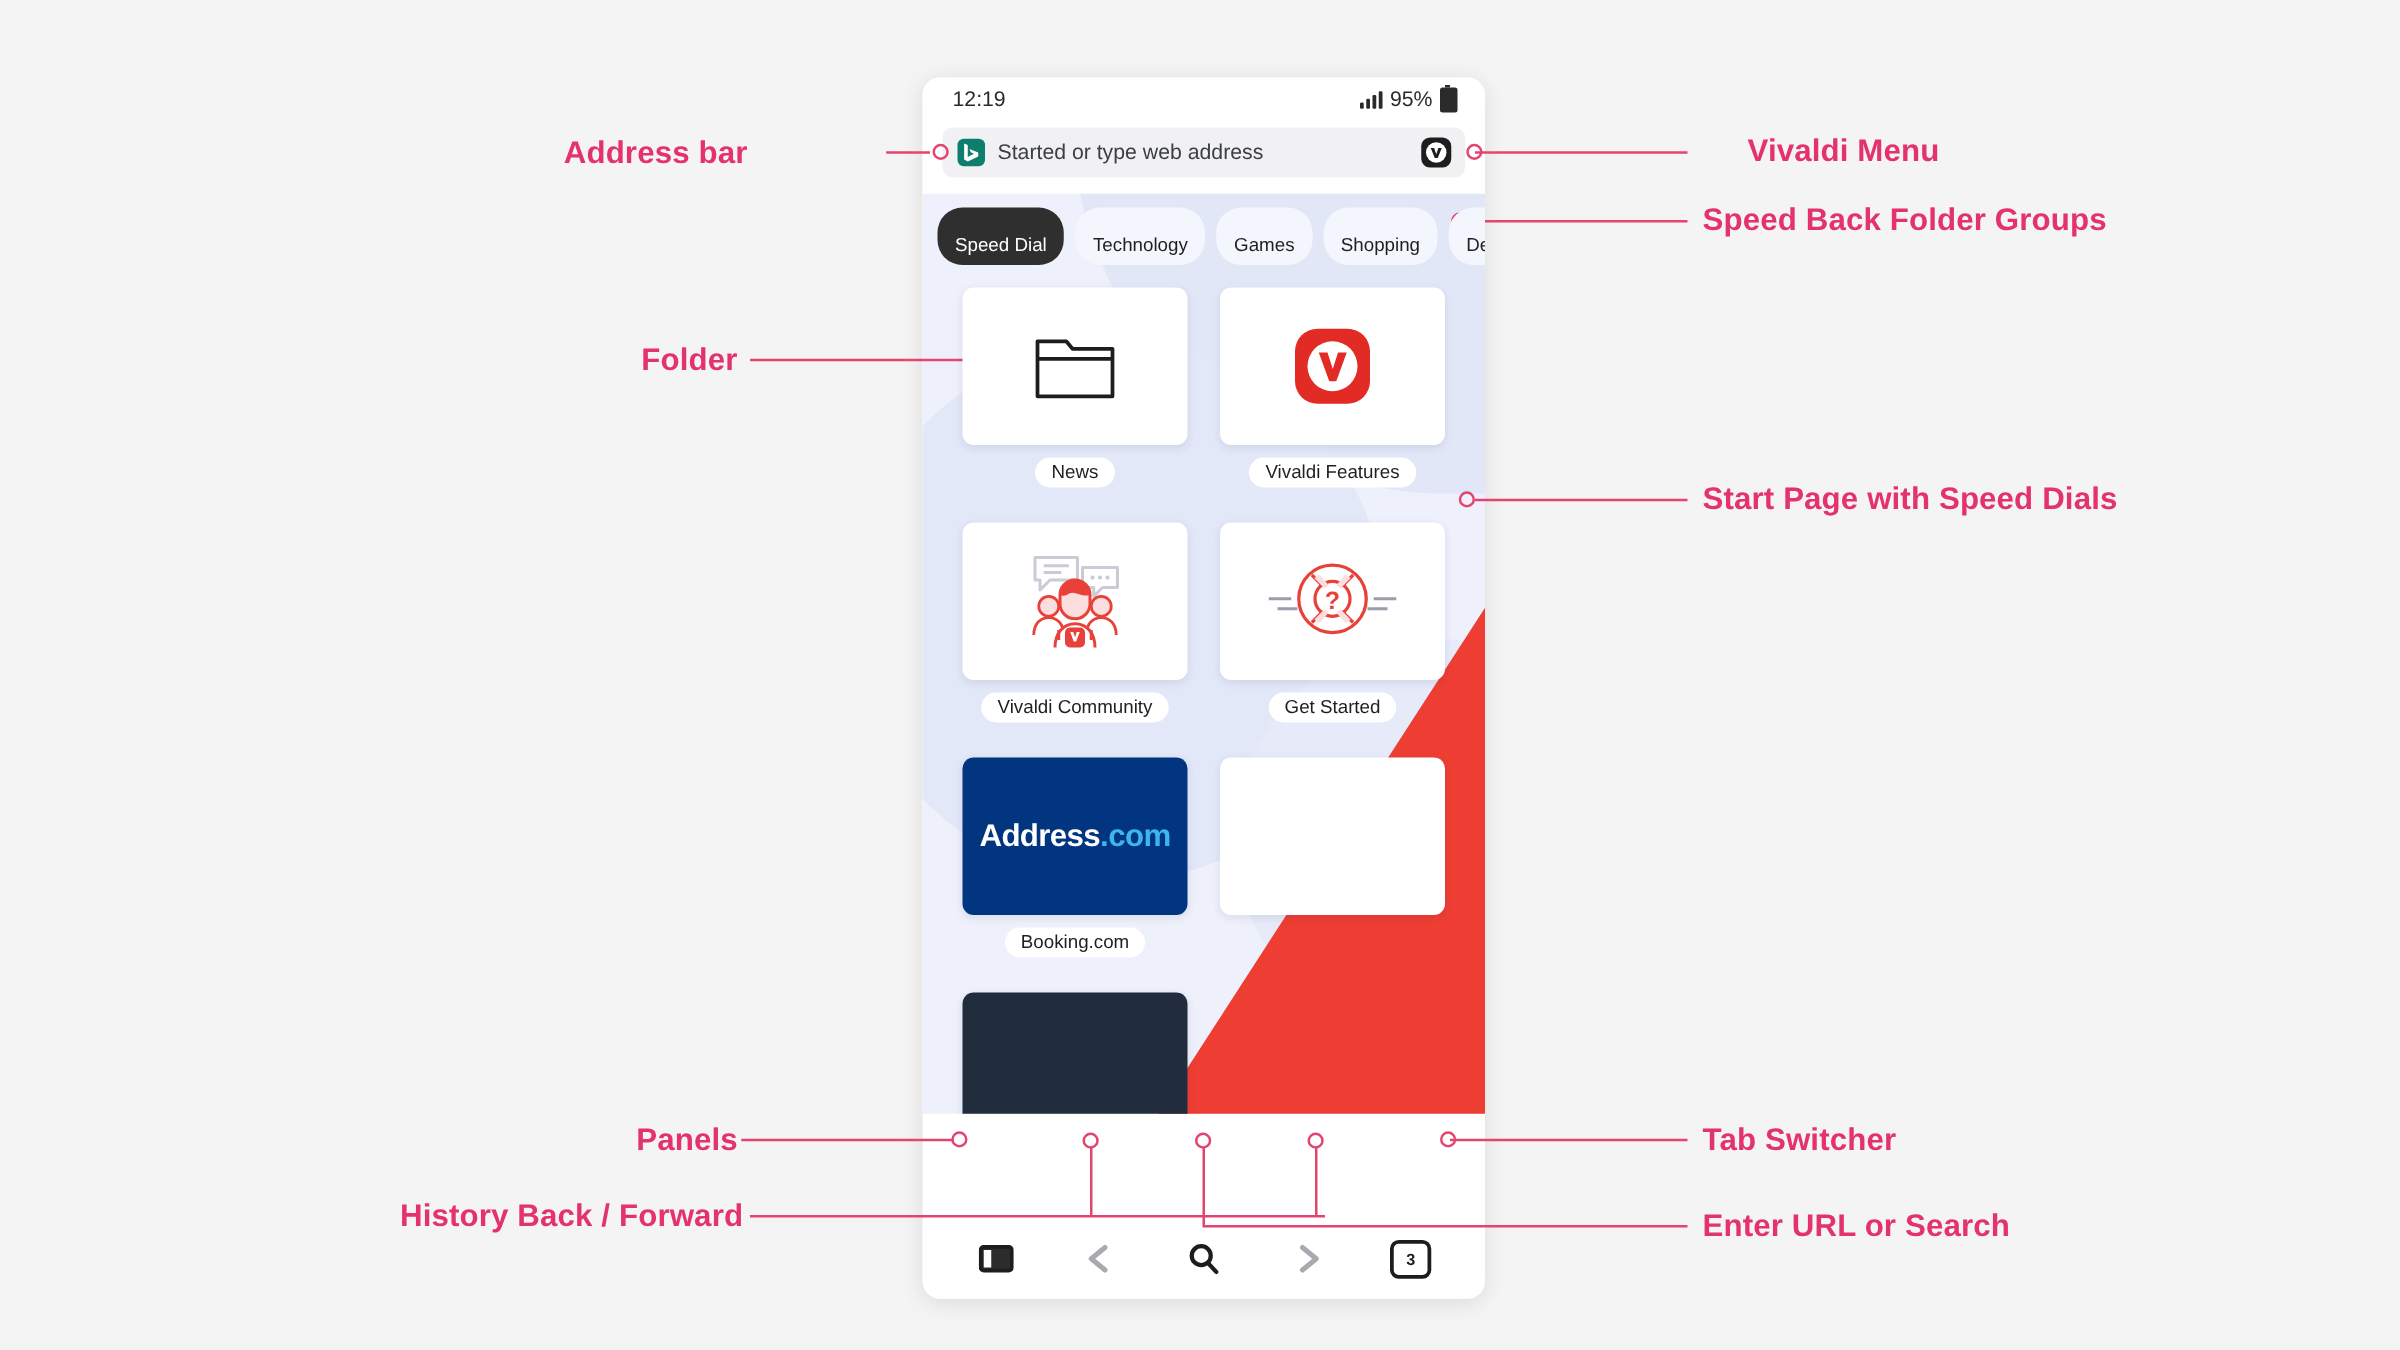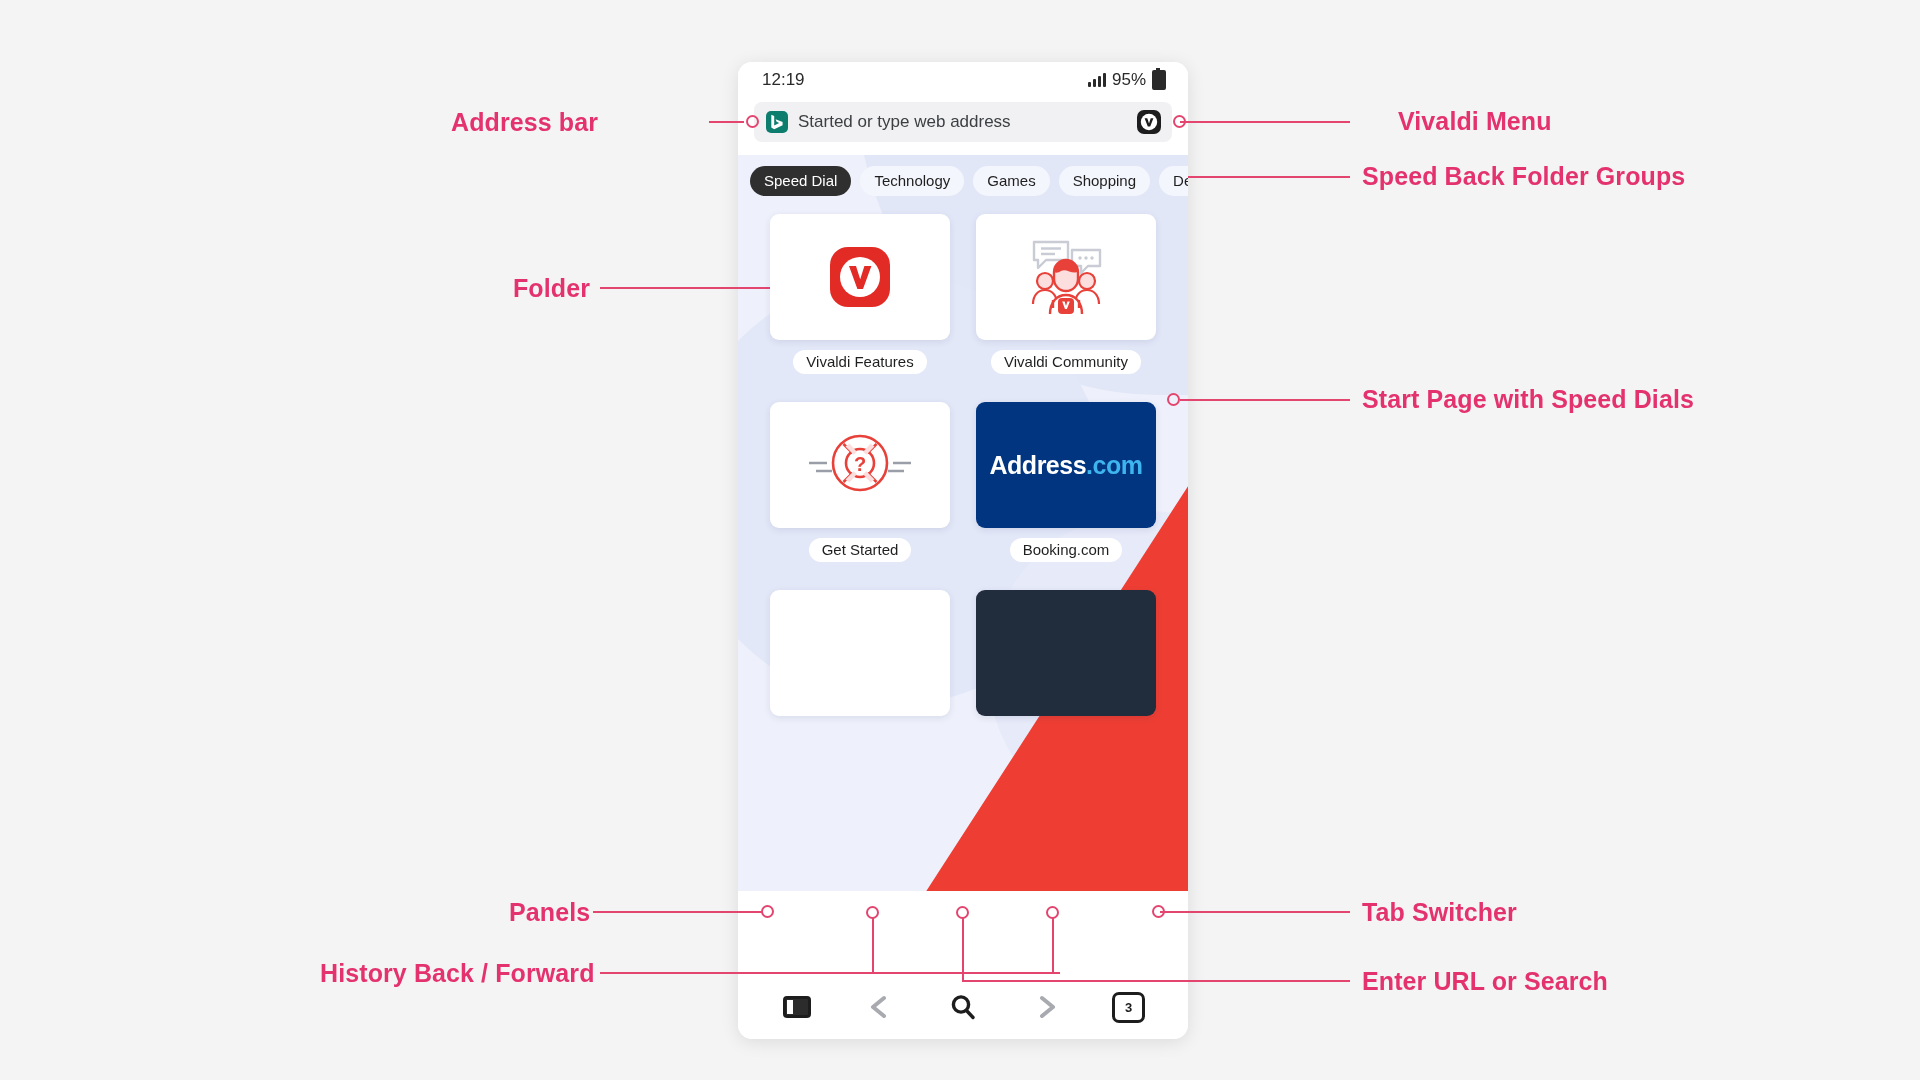--- a/index.html
+++ b/index.html
@@ -138,21 +138,21 @@
   }
 
   .group-row {
     position: relative; z-index: 3;
     display: flex; align-items: center; gap: 9px;
     padding: 11px 0 12px 12px;
     overflow: hidden;
   }
   .group-chip {
     font-size: 15px;
-    padding: 6px 14px 7px;
+    padding: 22px 14px 7px;
     border-radius: 20px;
     background: #f4f6fd;
     color: #1f1f1f;
     white-space: nowrap;
   }
   .group-chip.active {
     background: #2f2f2f;
     color: #ffffff;
     font-weight: 400;
   }
@@ -257,20 +257,29 @@
       <div class="group-row">
         <div class="group-chip active">Speed Dial</div>
         <div class="group-chip">Technology</div>
         <div class="group-chip">Games</div>
         <div class="group-chip">Shopping</div>
         <div class="group-chip">De</div>
       </div>
 
       <div class="dial-grid">
 
+        <div class="dial">
+          <div class="dial-card">
+            <svg width="66" height="56" viewBox="0 0 66 56">
+              <path d="M3 8 h23 l5 6 h32 v38 h-60 z" fill="#ffffff" stroke="#1d1d1d" stroke-width="3" stroke-linejoin="round"></path>
+              <line x1="3" y1="22" x2="63" y2="22" stroke="#1d1d1d" stroke-width="3"></line>
+            </svg>
+          </div>
+          <div class="dial-label">News</div>
+        </div>
 
         <div class="dial">
           <div class="dial-card">
             <svg width="64" height="64" viewBox="0 0 64 64">
               <rect x="2" y="2" width="60" height="60" rx="18" fill="#e32b26"></rect>
               <circle cx="32" cy="32" r="20" fill="#ffffff"></circle>
               <path d="M21 21 h7 l4.2 13.2 L36.4 21 h7 L35 44 h-5.6 z" fill="#e32b26"></path>
             </svg>
           </div>
           <div class="dial-label">Vivaldi Features</div>

